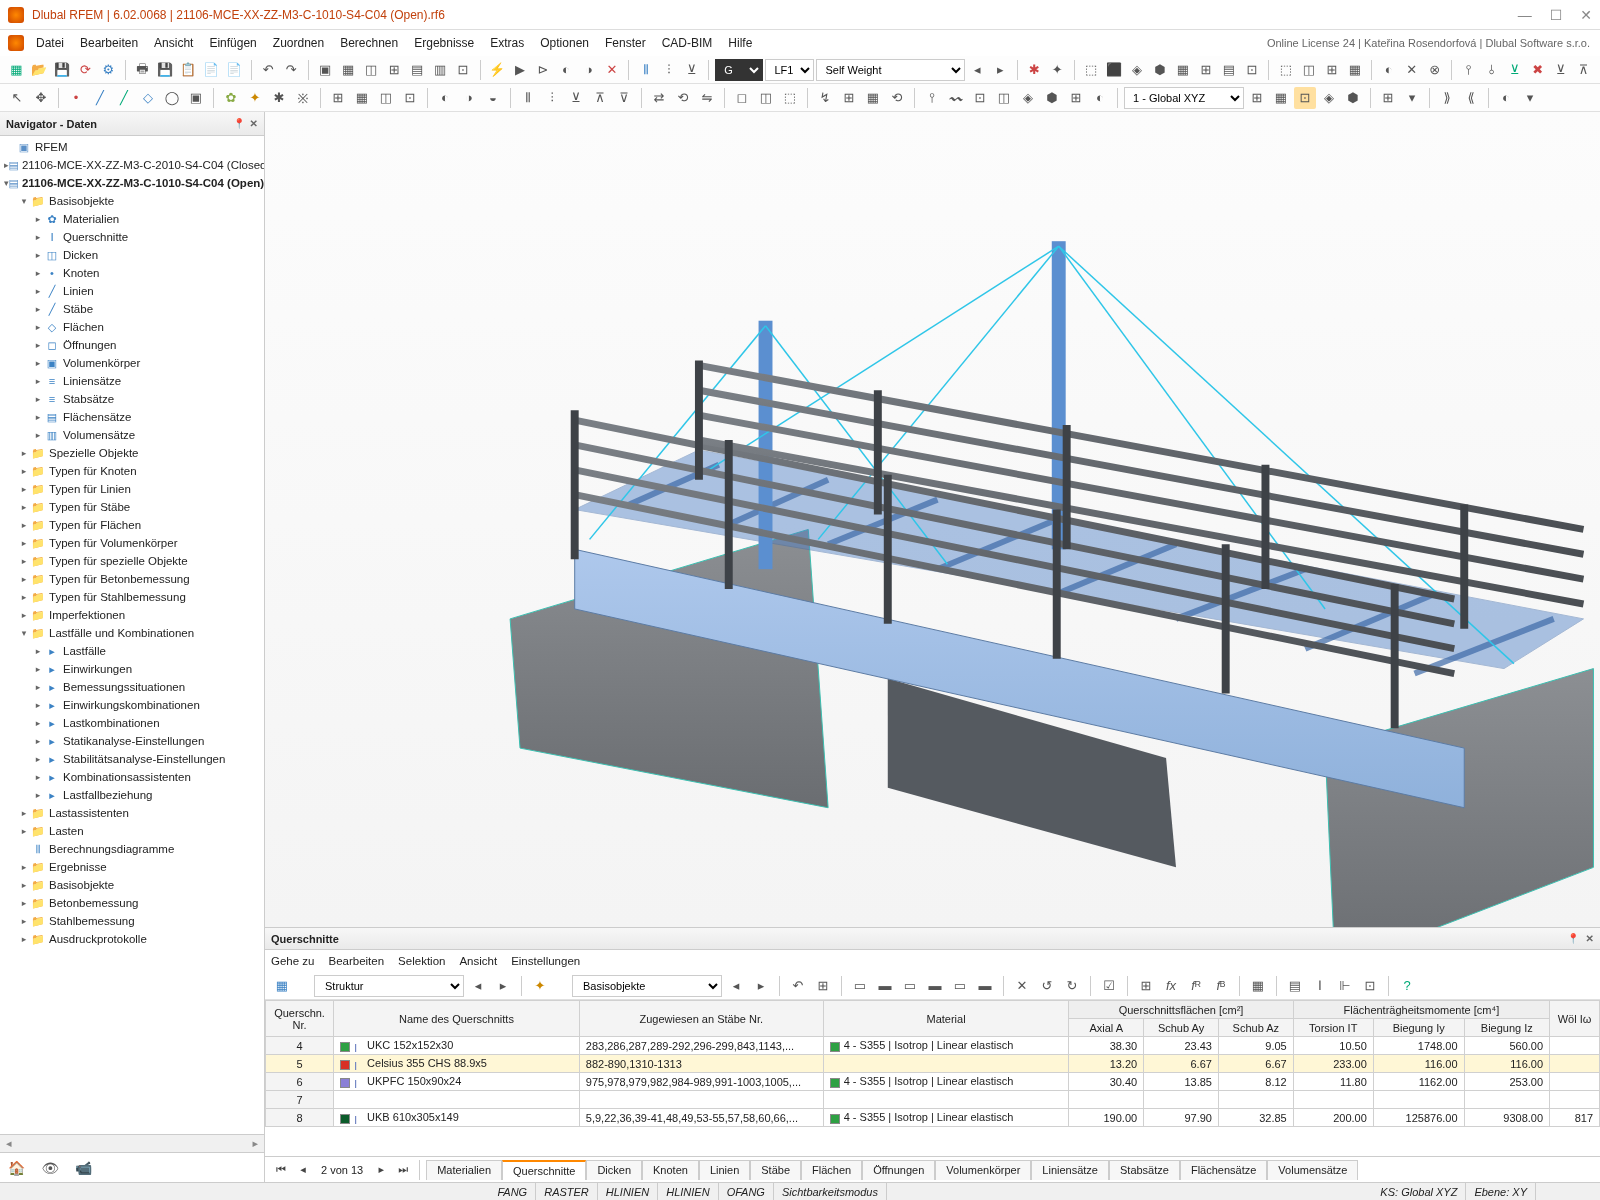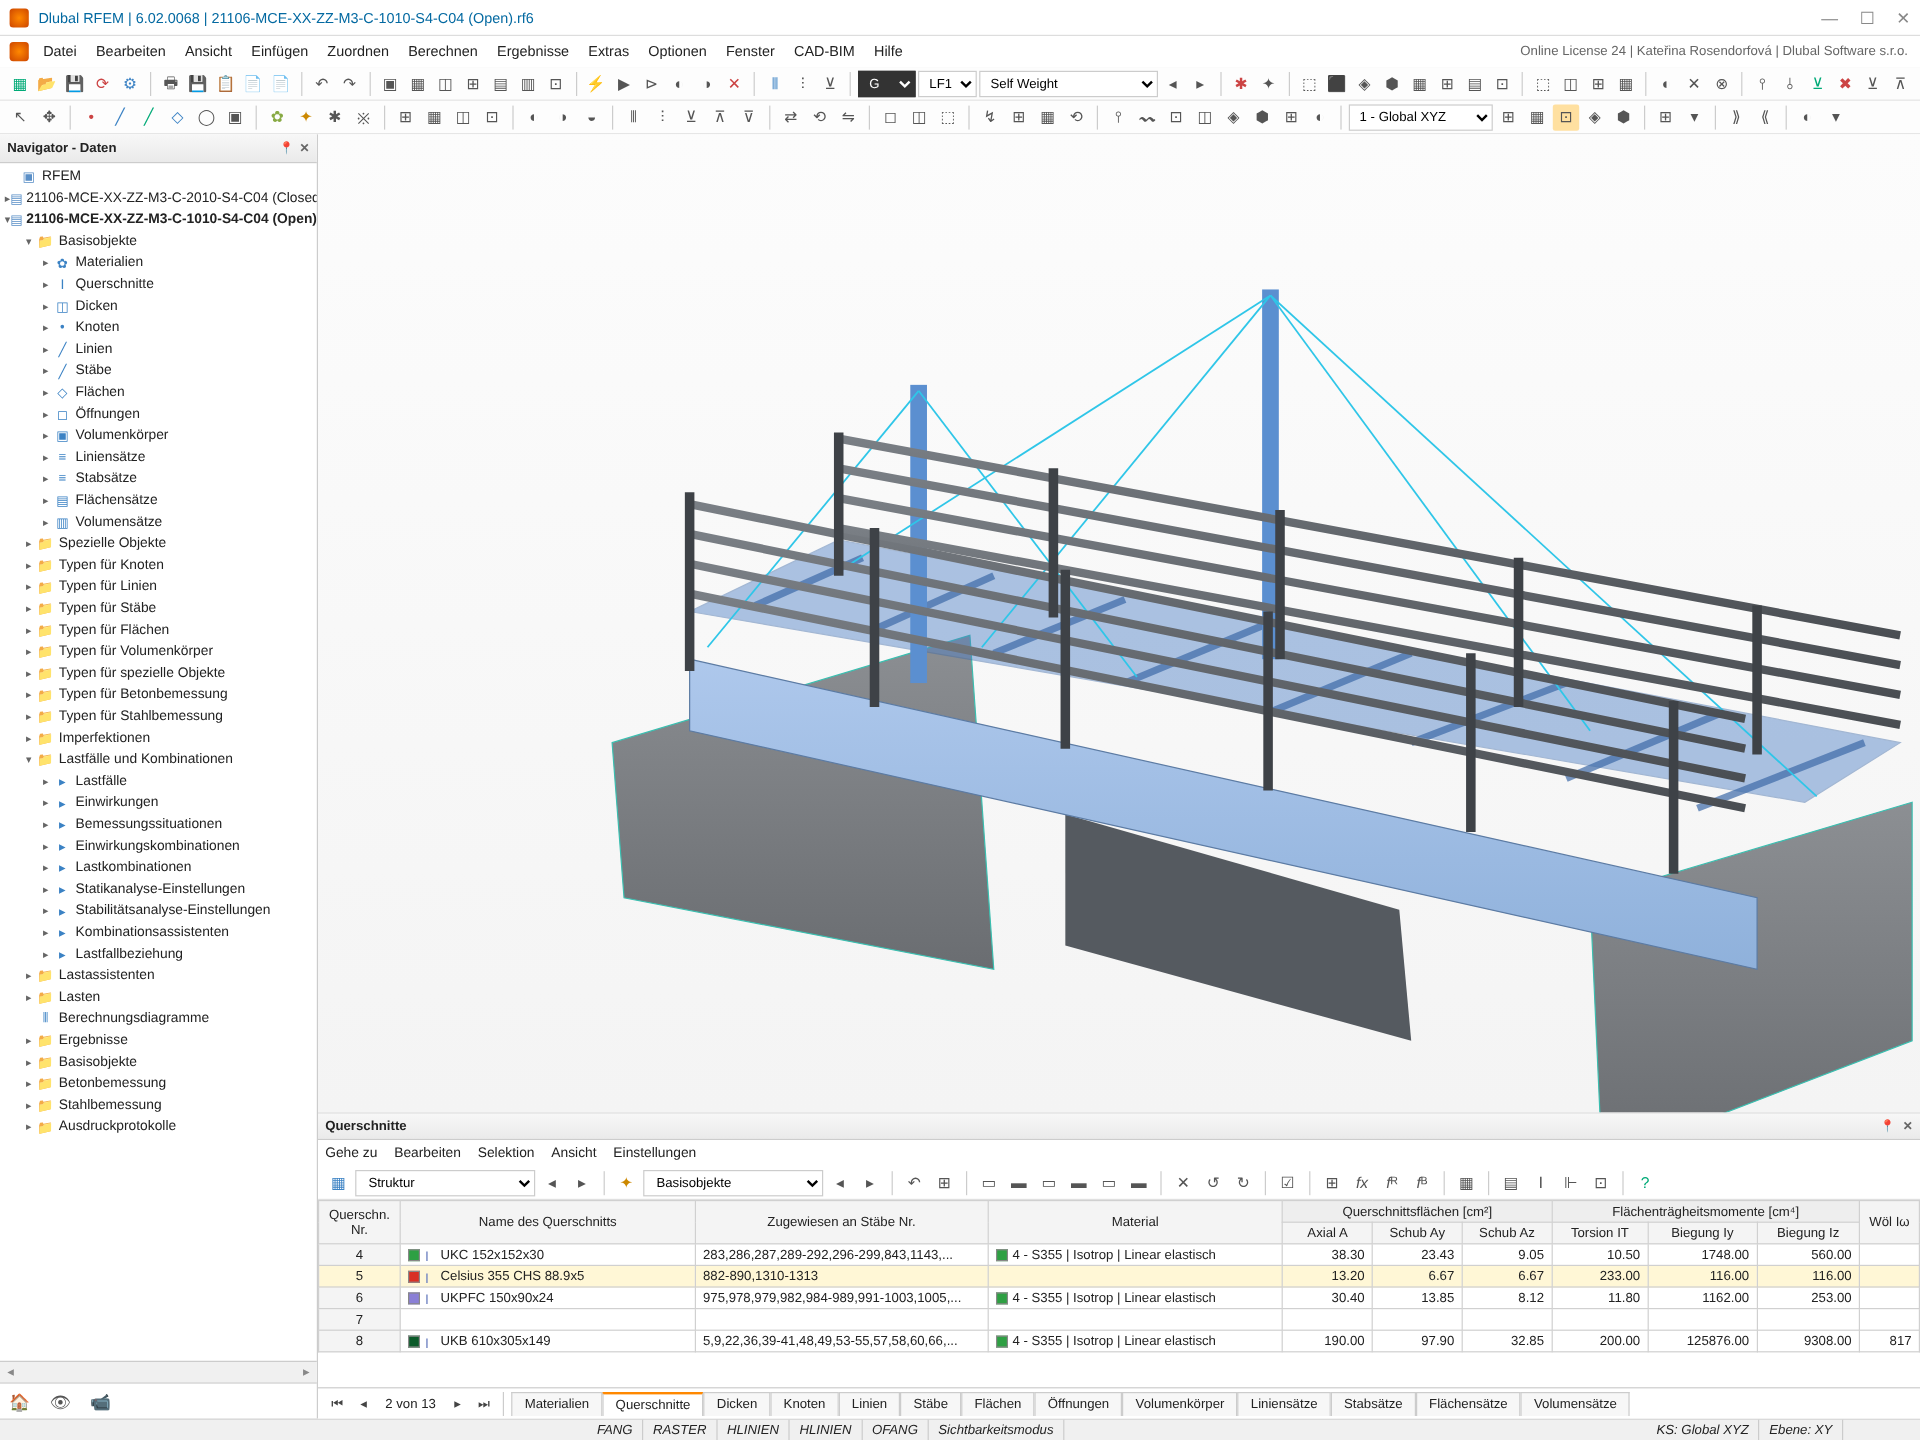--- a/index.html
+++ b/index.html
@@ -1,21 +1,21 @@
 <!DOCTYPE html>
 <html><head>
 <meta charset="utf-8">
 <style>
 * { margin: 0; padding: 0; box-sizing: border-box; }
 body { font-family: "Segoe UI", Tahoma, sans-serif; font-size: 11px; background: #f0f0f0; width: 1600px; height: 1200px; overflow: hidden; color: #222; }
 
 
 .titlebar { height: 30px; background: #fff; display: flex; align-items: center; padding: 0 8px; border-bottom: 1px solid #ddd; }
 .titlebar .app-icon { width: 16px; height: 16px; background: radial-gradient(circle,#ff8800,#cc4400); border-radius: 3px; margin-right: 8px; }
-.titlebar .title-text { color: #0369a1; flex: 1; font-size: 12px; }
+.titlebar .title-text { color: #c2410c; flex: 1; font-size: 12px; }
 .titlebar .win-btns { display: flex; gap: 18px; color: #888; font-size: 14px; }
 .titlebar .win-btns span { cursor: pointer; }
 
 
 .menubar { height: 26px; background: #fff; display: flex; align-items: center; padding: 0 4px; gap: 0; }
 .menubar .app-icon-sm { width: 16px; height: 16px; background: radial-gradient(circle,#ff8800,#cc4400); border-radius: 3px; margin: 0 4px; }
 .menubar .menu-item { padding: 4px 8px; cursor: pointer; font-size: 12px; }
 .menubar .right-info { margin-left: auto; color: #666; font-size: 11px; padding-right: 6px; }
 
 
@@ -44,21 +44,21 @@
 .viewport { flex: 1; position: relative; background: linear-gradient(#fcfcfc,#f4f4f4); overflow: hidden; }
 .viewport svg { width: 100%; height: 100%; }
 
 
 .bottom-panel { height: 255px; border-top: 1px solid #ccc; background: #fff; display: flex; flex-direction: column; }
 .bp-title { height: 22px; background: linear-gradient(#f7f7f7,#eaeaea); border-bottom: 1px solid #ccc; display: flex; align-items: center; padding: 0 6px; font-weight: bold; font-size: 11px; }
 .bp-title .hdr-btns { margin-left: auto; display: flex; gap: 6px; color: #666; font-size: 10px; }
 .bp-menu { height: 22px; display: flex; align-items: center; padding: 0 6px; gap: 14px; font-size: 11.5px; }
 .bp-menu span { cursor: pointer; }
 .bp-toolbar { height: 28px; border-bottom: 1px solid #e0e0e0; display: flex; align-items: center; padding: 0 6px; gap: 3px; }
-.bp-combo { height: 22px; border: 1px solid #ccc; background: #fff; font-size: 11px; padding: 0 6px; min-width: 150px; }
+.bp-combo { height: 22px; border: 1px solid #ccc; background: #fff; font-size: 11px; padding: 0 6px; min-width: 150px; margin-left: 18px; }
 .bp-grid { flex: 1; overflow: auto; }
 table.grid { border-collapse: collapse; width: 100%; font-size: 11px; }
 table.grid th, table.grid td { border: 1px solid #d0d0d0; padding: 1px 6px; height: 18px; white-space: nowrap; }
 table.grid th { background: #f4f4f4; font-weight: normal; text-align: center; }
 table.grid th.group { background: #eeeeee; }
 table.grid td.num { text-align: right; }
 table.grid td.rownum { background: #f4f4f4; text-align: center; }
 table.grid tr.selected td { background: #fff7d6; }
 .cell-swatch { display: inline-block; width: 10px; height: 10px; margin-right: 4px; vertical-align: middle; border: 1px solid #888; }
 .cell-ibeam { display:inline-block; width:10px; height:10px; margin-right:3px; vertical-align: middle; }

